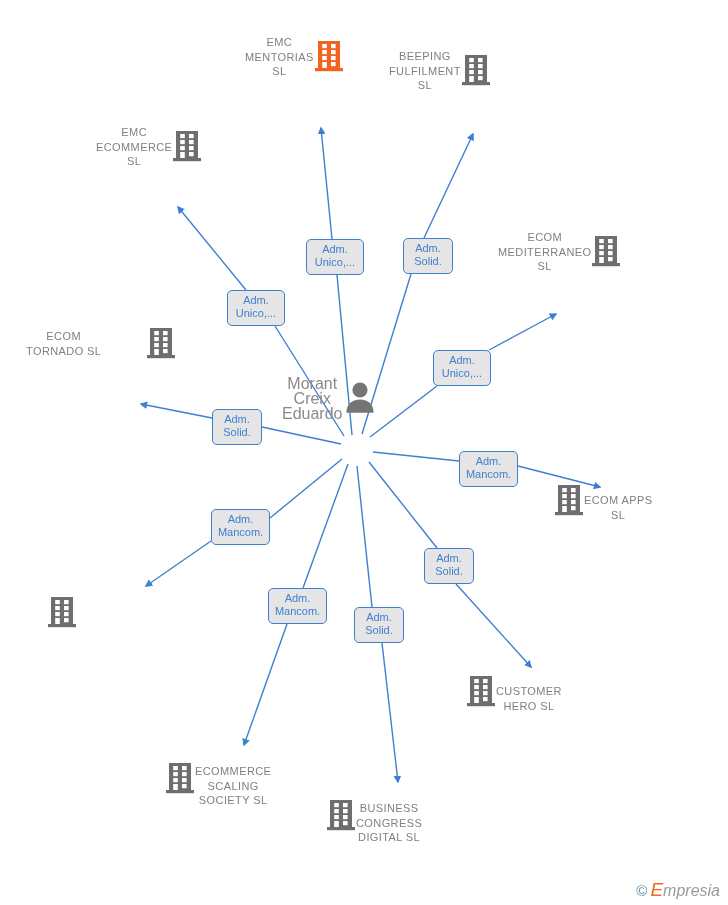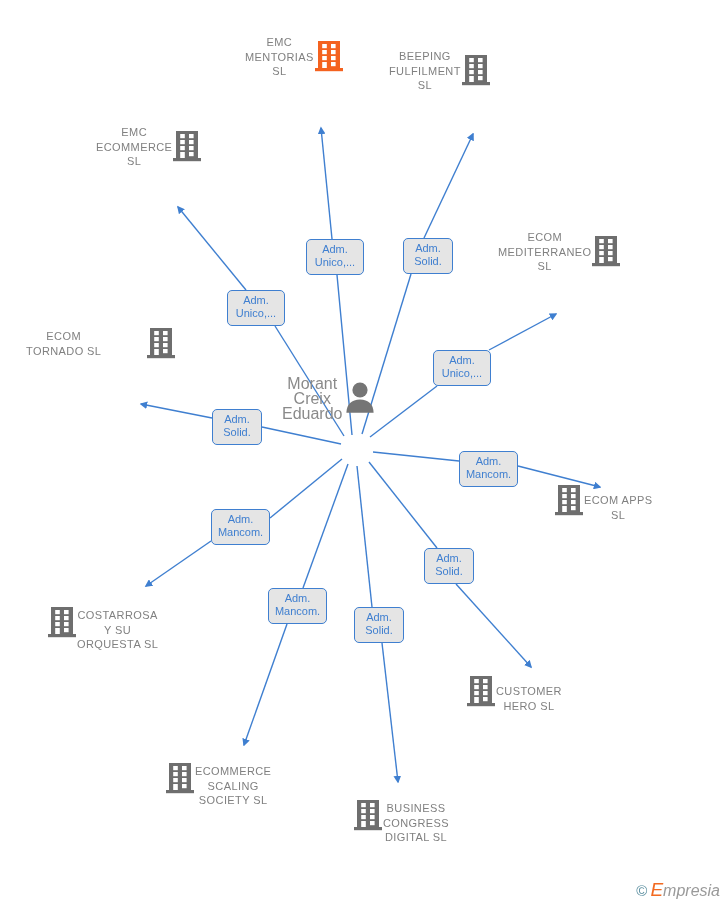--- a/index.html
+++ b/index.html
@@ -225,23 +225,20 @@
           <rect x="17" y="4" width="4.6" height="4.2" fill="#ffffff"></rect>
           <rect x="8.2" y="10" width="4.6" height="4.2" fill="#ffffff"></rect>
           <rect x="17" y="10" width="4.6" height="4.2" fill="#ffffff"></rect>
           <rect x="8.2" y="16" width="4.6" height="4.2" fill="#ffffff"></rect>
           <rect x="17" y="16" width="4.6" height="4.2" fill="#ffffff"></rect>
           <rect x="8.2" y="22" width="4.6" height="6.0" fill="#ffffff"></rect>
           <rect x="17" y="22" width="4.6" height="4.2" fill="#ffffff"></rect>
         </svg></span>
     </div>
     <div class="node below" style="left: 122px; top: 596px;">
-      <div class="label">COSTARROSA
-Y SU
-ORQUESTA  SL</div>
       <span class="icon"><svg width="30" height="32" viewBox="0 0 30 32">
           <rect x="4" y="1" width="22" height="27" fill="#6e6e6e"></rect>
           <rect x="1" y="28" width="28" height="3.2" fill="#6e6e6e"></rect>
           <rect x="8.2" y="4" width="4.6" height="4.2" fill="#ffffff"></rect>
           <rect x="17" y="4" width="4.6" height="4.2" fill="#ffffff"></rect>
           <rect x="8.2" y="10" width="4.6" height="4.2" fill="#ffffff"></rect>
           <rect x="17" y="10" width="4.6" height="4.2" fill="#ffffff"></rect>
           <rect x="8.2" y="16" width="4.6" height="4.2" fill="#ffffff"></rect>
           <rect x="17" y="16" width="4.6" height="4.2" fill="#ffffff"></rect>
           <rect x="8.2" y="22" width="4.6" height="6.0" fill="#ffffff"></rect>
@@ -274,21 +271,21 @@
           <rect x="8.2" y="4" width="4.6" height="4.2" fill="#ffffff"></rect>
           <rect x="17" y="4" width="4.6" height="4.2" fill="#ffffff"></rect>
           <rect x="8.2" y="10" width="4.6" height="4.2" fill="#ffffff"></rect>
           <rect x="17" y="10" width="4.6" height="4.2" fill="#ffffff"></rect>
           <rect x="8.2" y="16" width="4.6" height="4.2" fill="#ffffff"></rect>
           <rect x="17" y="16" width="4.6" height="4.2" fill="#ffffff"></rect>
           <rect x="8.2" y="22" width="4.6" height="6.0" fill="#ffffff"></rect>
           <rect x="17" y="22" width="4.6" height="4.2" fill="#ffffff"></rect>
         </svg></span>
     </div>
-    <div class="node below" style="left: 401px; top: 789px; justify-content: center;">
+    <div class="node below" style="left: 401px; top: 789px;">
       <div class="label">BUSINESS
 CONGRESS
 DIGITAL  SL</div>
       <span class="icon"><svg width="30" height="32" viewBox="0 0 30 32">
           <rect x="4" y="1" width="22" height="27" fill="#6e6e6e"></rect>
           <rect x="1" y="28" width="28" height="3.2" fill="#6e6e6e"></rect>
           <rect x="8.2" y="4" width="4.6" height="4.2" fill="#ffffff"></rect>
           <rect x="17" y="4" width="4.6" height="4.2" fill="#ffffff"></rect>
           <rect x="8.2" y="10" width="4.6" height="4.2" fill="#ffffff"></rect>
           <rect x="17" y="10" width="4.6" height="4.2" fill="#ffffff"></rect>

